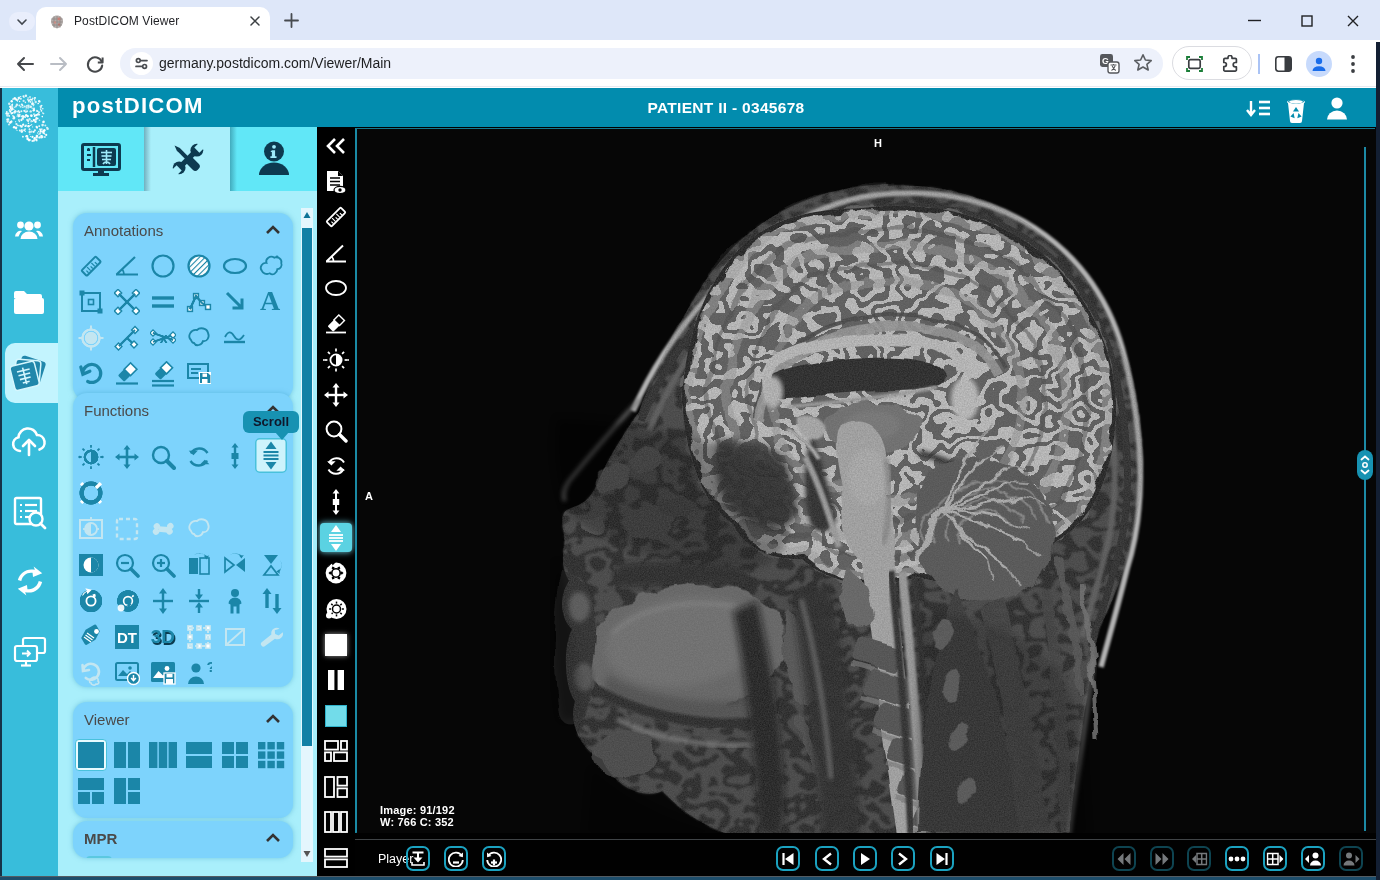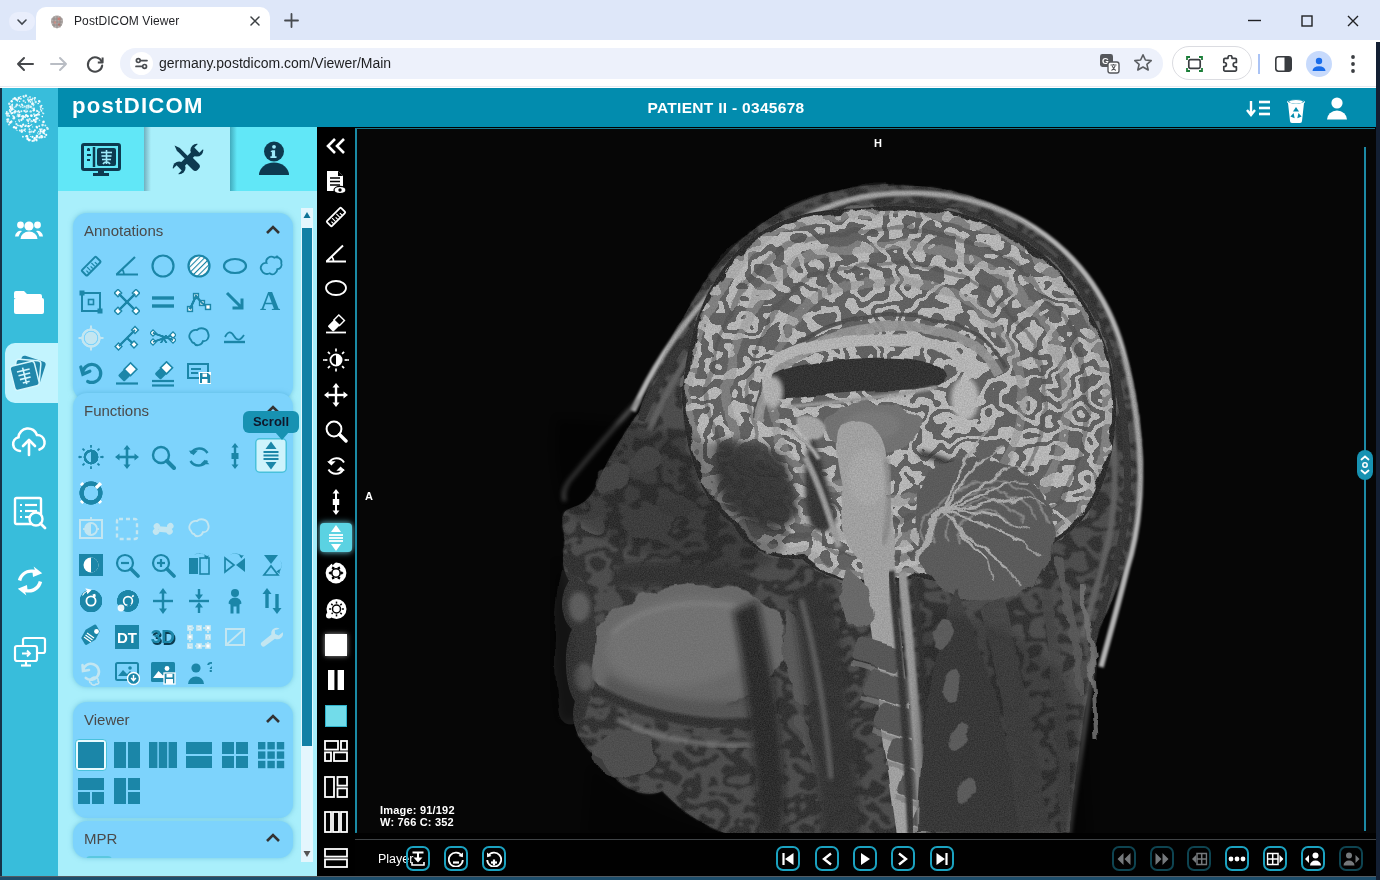--- a/index.html
+++ b/index.html
@@ -549,21 +549,21 @@
         <svg class="chev" width="16" height="10" viewBox="0 0 16 10">
           <path d="M2 8 L8 2 L14 8" stroke="#333" stroke-width="2.6" fill="none"></path>
         </svg>
       </div>
     <div class="card abs" id="card-lay" style="top:575px; height:116px;">
         <div class="cardtitle">Viewer</div>
         <svg class="chev" width="16" height="10" viewBox="0 0 16 10">
           <path d="M2 8 L8 2 L14 8" stroke="#333" stroke-width="2.6" fill="none"></path>
         </svg>
       </div>
-    <div class="card abs" id="card-mpr" style="top:694px; height:37px; overflow:hidden;">
+    <div class="card abs" id="card-mpr" style="top:694px; height:37px; overflow:hidden;font-weight:bold;">
         <div class="cardtitle">MPR</div>
         <svg class="chev" width="16" height="10" viewBox="0 0 16 10">
           <path d="M2 8 L8 2 L14 8" stroke="#333" stroke-width="2.6" fill="none"></path>
         </svg>
         <div style="position:absolute; left:13px; top:35px; width:26px; height:10px; background:#5bc8e0; border-radius:4px;"></div>
       </div>
     <svg class="abs " style="left:20px; top:126px;" width="26" height="26" viewBox="0 0 26 26">
         <g transform="rotate(-45 13 13)">
           <rect x="3" y="9.5" width="20" height="7.5" rx="1" fill="none" stroke="#1b86a8" stroke-width="2"></rect>
           <g stroke="#1b86a8" stroke-width="1.2">

